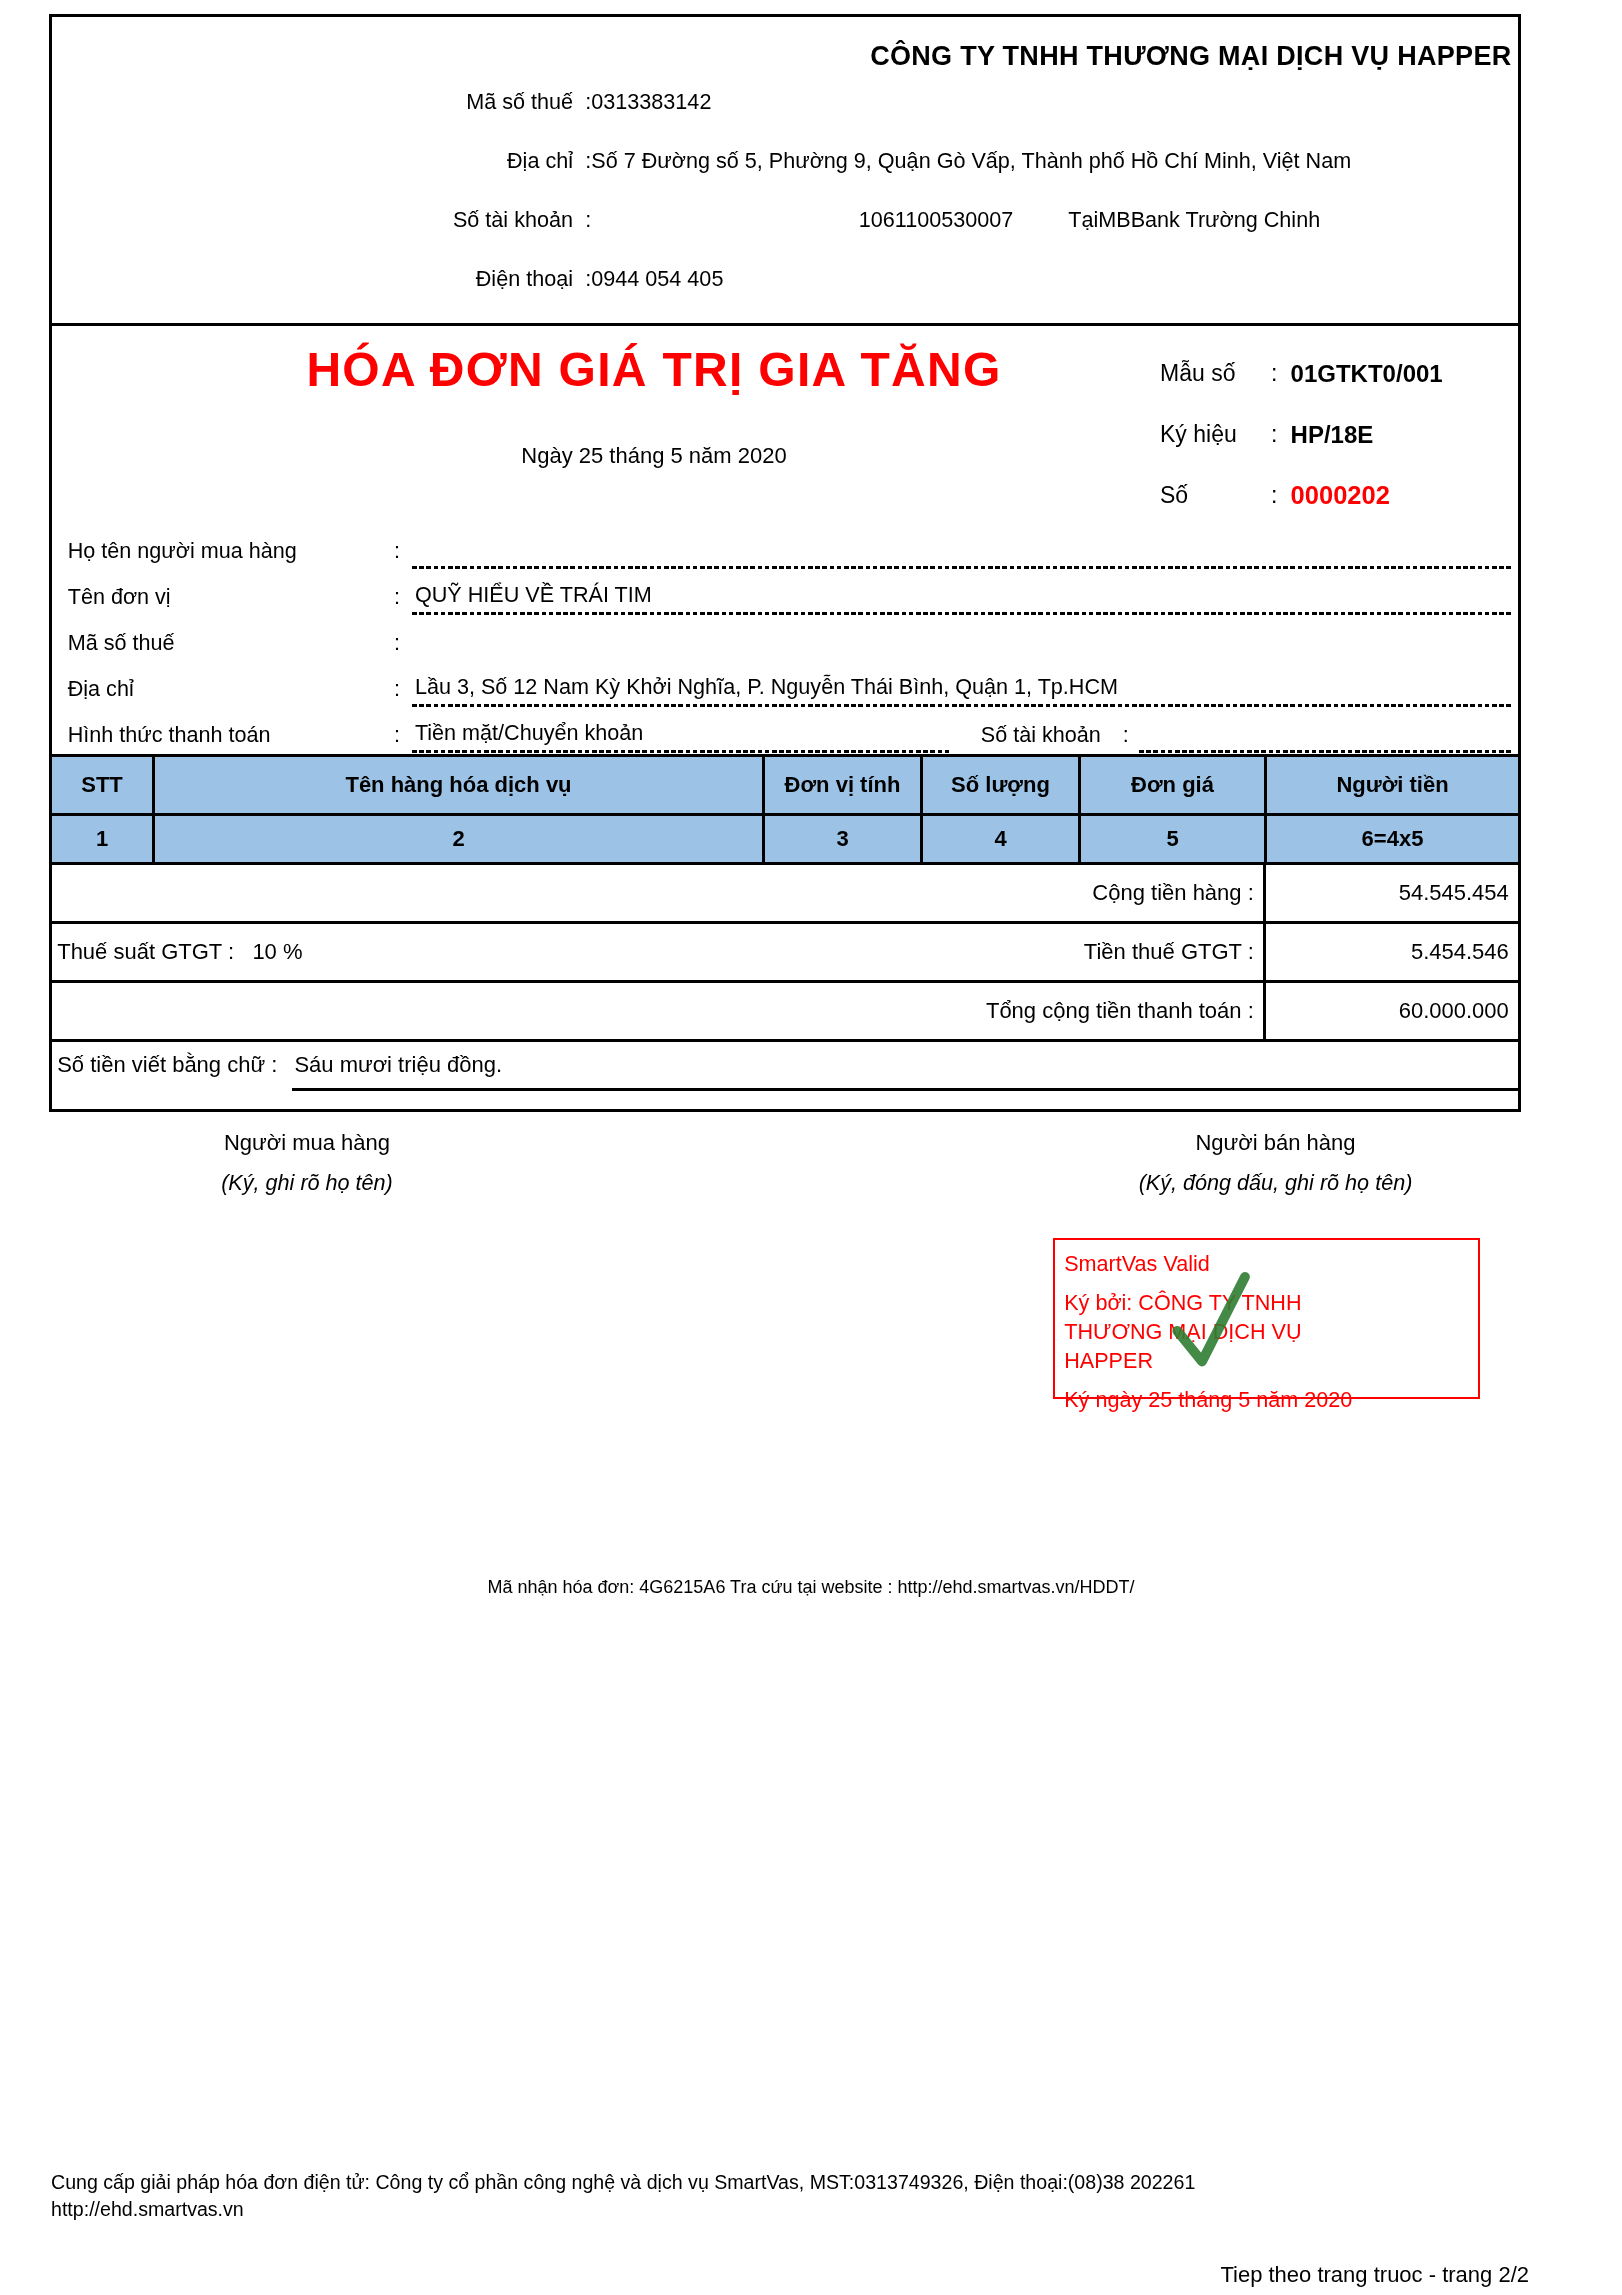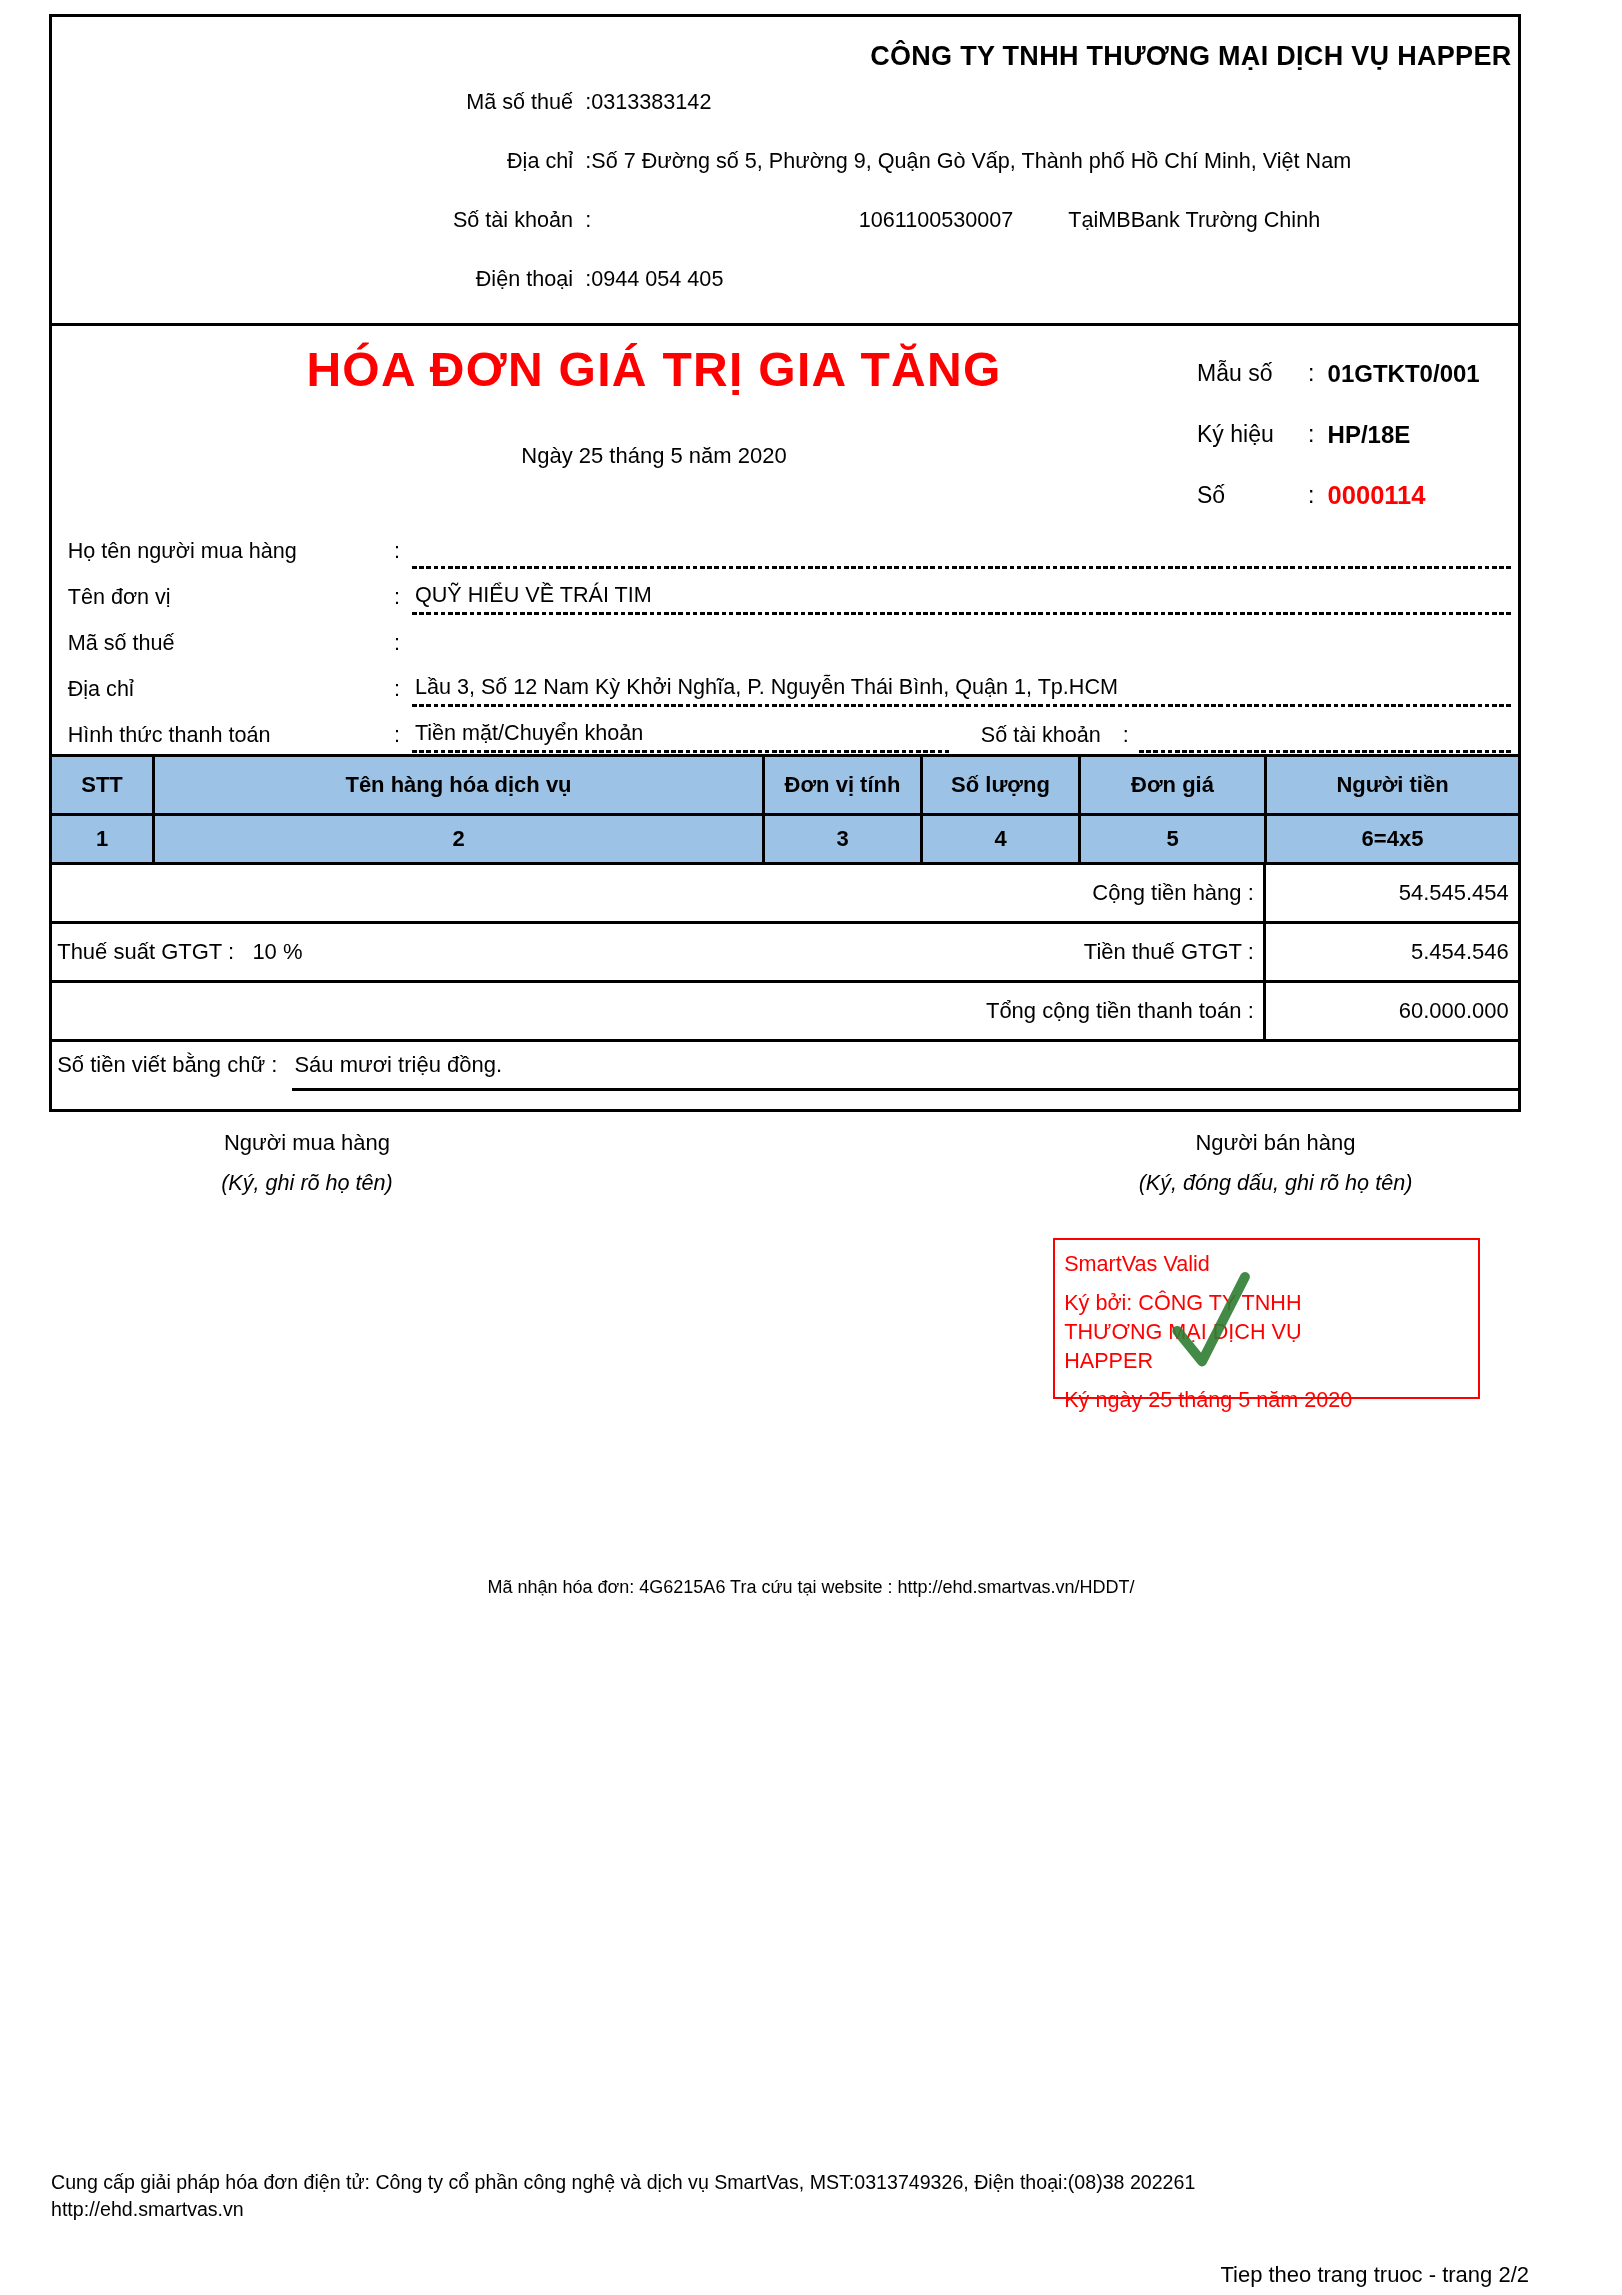--- a/index.html
+++ b/index.html
@@ -39,21 +39,21 @@
   .title-section { position:relative; height:186px; }
   .title-wrap { position:absolute; left:0; top:0; width:1204px; text-align:center; }
   .main-title {
     margin-top:15.7px;
     font-size:48px; font-weight:bold; letter-spacing:1.3px;
     color:#ff0000; white-space:nowrap;
   }
   .date-line { margin-top:46px; font-size:22px; }
   .serial-wrap { position:absolute; left:1108px; top:17px; }
   .serial-row { display:flex; height:61px; align-items:center; font-size:23px; }
-  .sr-label { width:111px; flex:0 0 111px;margin-left:37px; }
+  .sr-label { width:111px; flex:0 0 111px; }
   .sr-colon { width:19.6px; flex:0 0 19.6px; }
   .sr-value { font-weight:bold; font-size:24px; white-space:nowrap; }
   .sr-value.red { color:#ff0000; font-size:25.5px; }
 
   
   .buyer-section { height:245px; border-bottom:3.3px solid #000; padding-top:10.5px; }
   .buyer-row { display:flex; align-items:flex-end; height:46px; }
   .b-label { flex:0 0 342px; padding-left:15.7px; padding-bottom:5.2px; white-space:nowrap; }
   .b-colon { flex:0 0 18.3px; padding-bottom:5.2px; }
   .dotline {
@@ -168,21 +168,21 @@
         <span class="sr-value">01GTKT0/001</span>
       </div>
       <div class="serial-row">
         <span class="sr-label">Ký hiệu</span>
         <span class="sr-colon">:</span>
         <span class="sr-value">HP/18E</span>
       </div>
       <div class="serial-row">
         <span class="sr-label">Số</span>
         <span class="sr-colon">:</span>
-        <span class="sr-value red">0000114</span>
+        <span class="sr-value red">0000202</span>
       </div>
     </div>
   </div>
 
   <div class="buyer-section">
     <div class="buyer-row">
       <span class="b-label">Họ tên người mua hàng</span>
       <span class="b-colon">:</span>
       <span class="b-value dotline"></span>
     </div>

